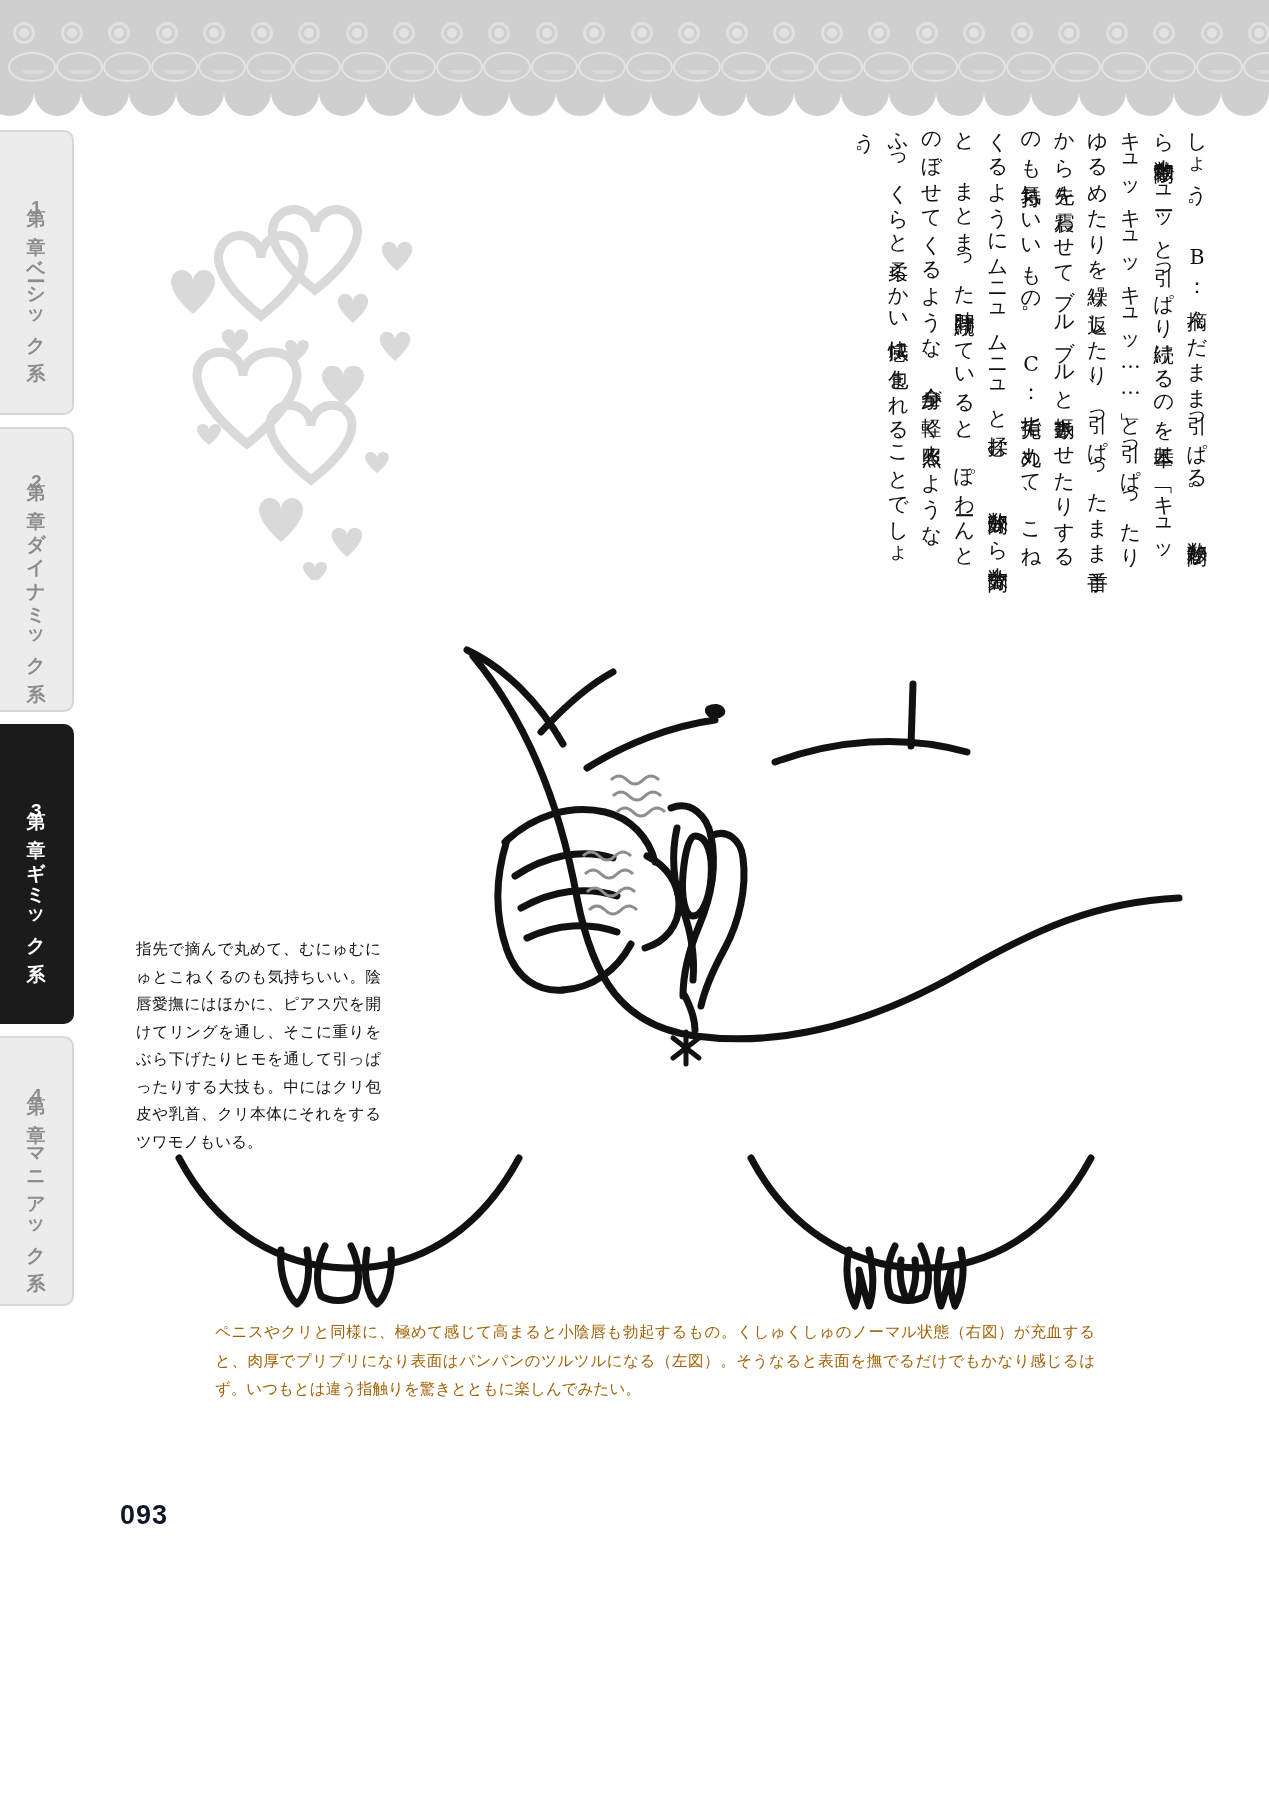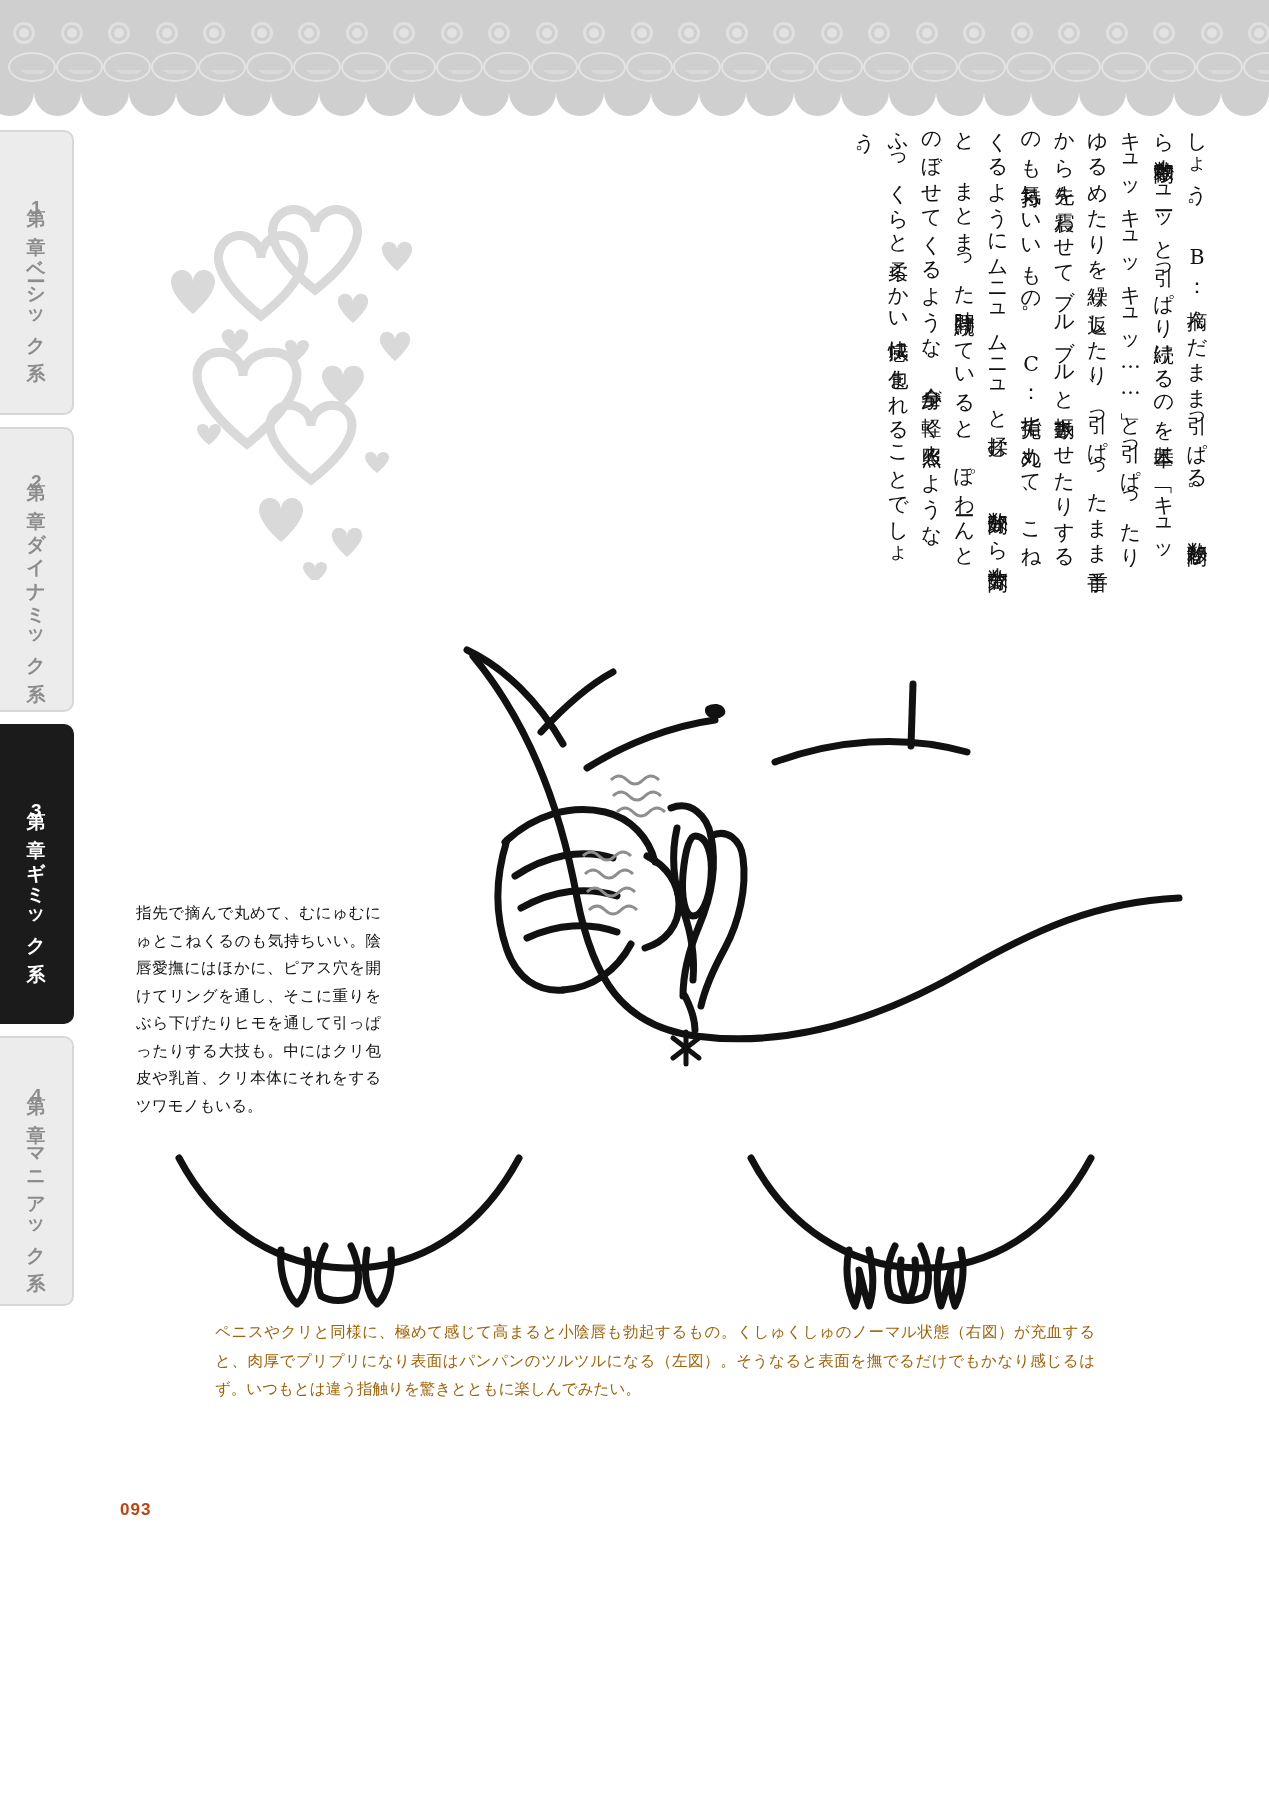--- a/index.html
+++ b/index.html
@@ -180,21 +180,21 @@
     left: 155px;
     top: 1150px;
     width: 960px;
     height: 180px;
   }
 
   
   .cap-mid {
     position: absolute;
     left: 136px;
-    top: 900px;
+    top: 936px;
     width: 245px;
     font-family: "DejaVu Serif", serif;
     font-size: 15.5px;
     line-height: 1.78;
     color: #111111;
     text-align: justify;
   }
   .cap-bottom {
     position: absolute;
     left: 215px;
@@ -206,24 +206,24 @@
     color: #a16207;
     text-align: justify;
     text-indent: 0;
   }
 
   
   .folio {
     position: absolute;
     left: 120px;
     top: 1500px;
-    font-size: 17px;
+    font-size: 27px;
     font-weight: bold;
     letter-spacing: 1px;
-    color: #c2410c;
+    color: #0f172a;
     font-family: "Liberation Sans", sans-serif;
   }
 </style>
 </head>
 <body>
 
 <div class="page">
 
   <div class="lace">
     <div class="rose-row">

